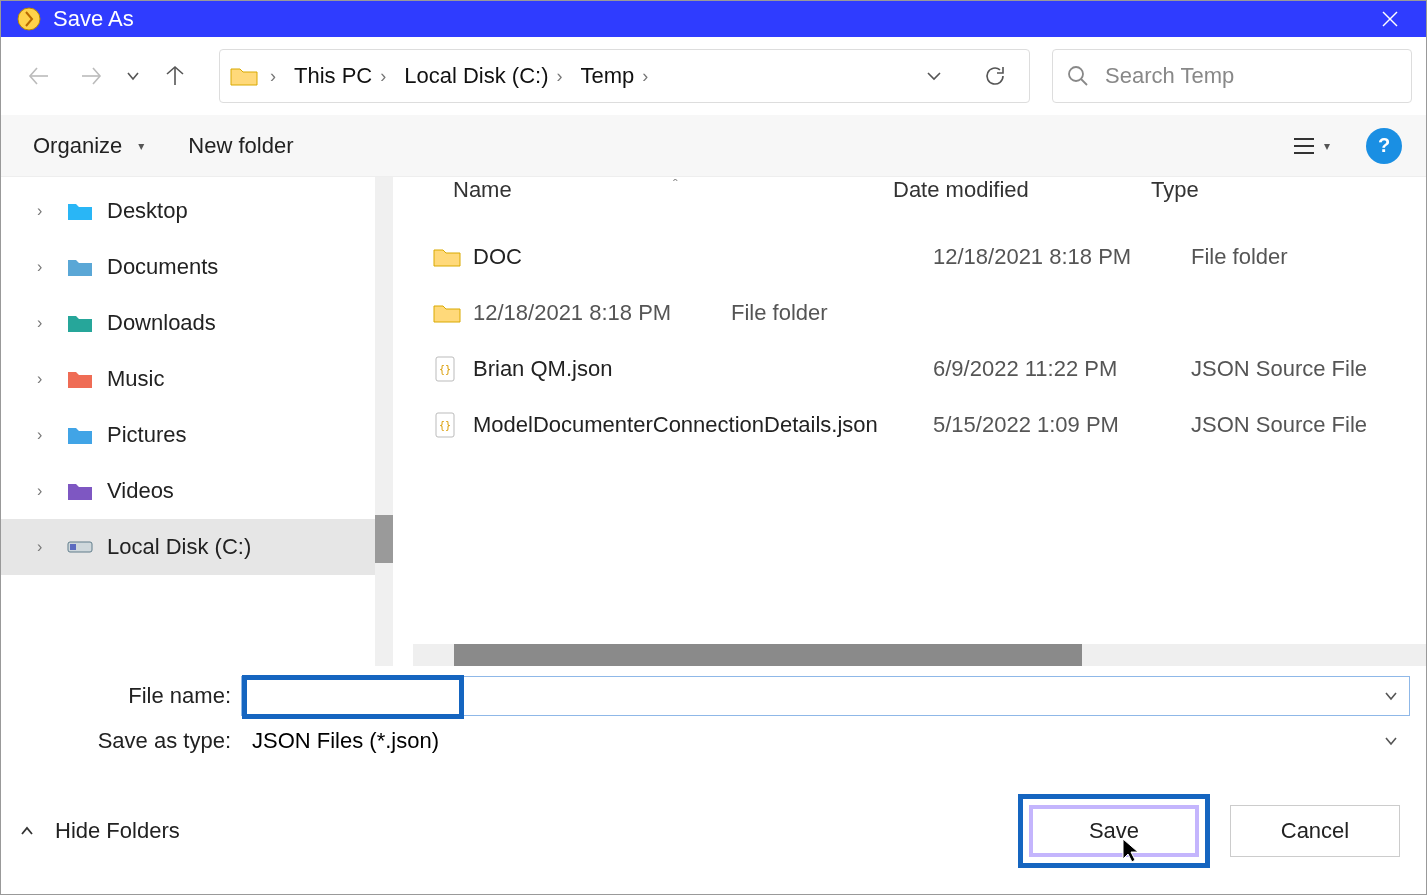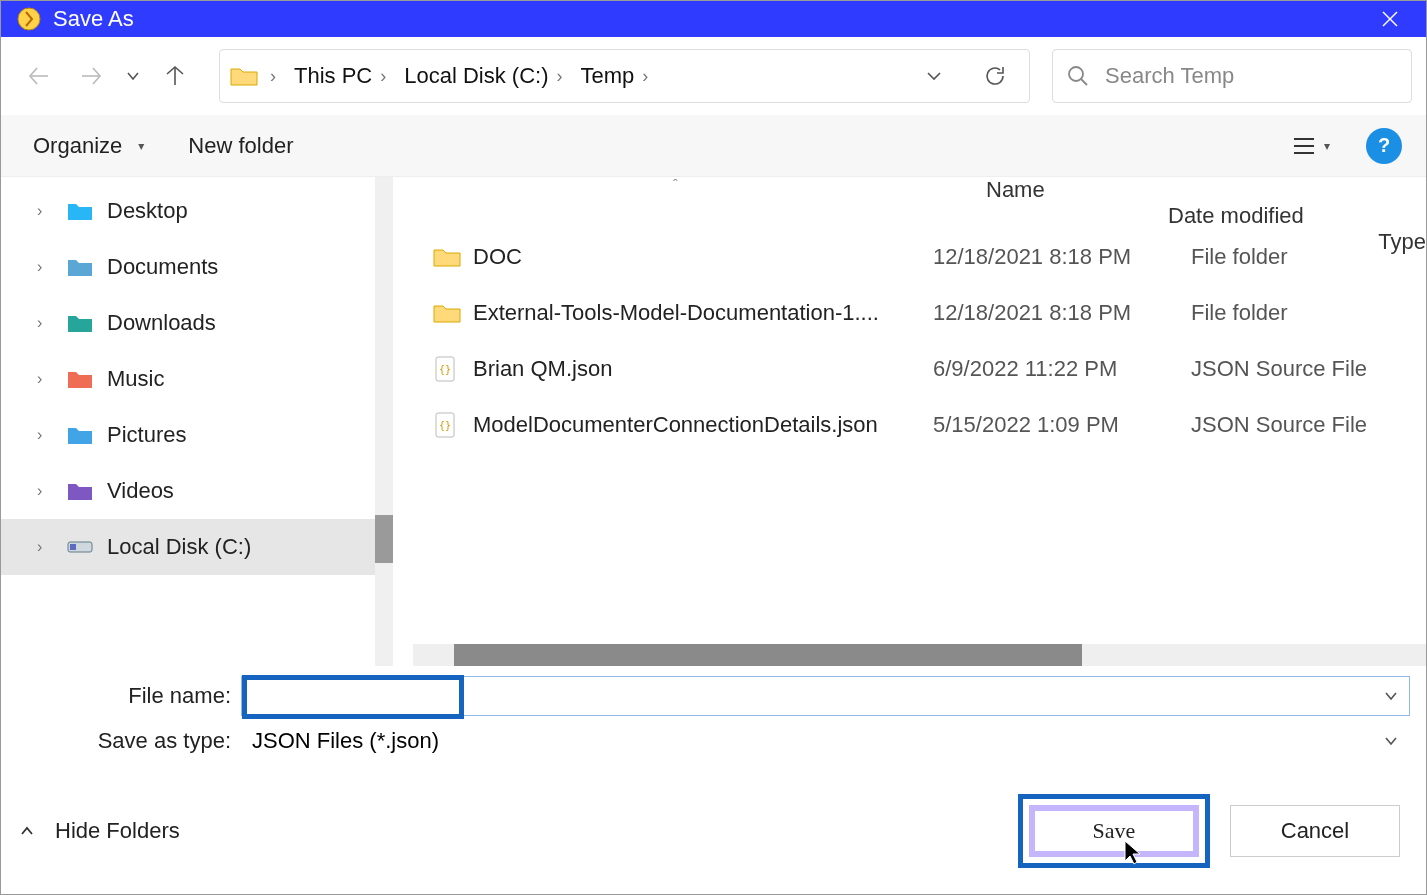--- a/index.html
+++ b/index.html
@@ -34,21 +34,21 @@
   .body-split { flex:1; display:flex; min-height:0; }
   .tree { width:392px; background:#fff; position:relative; padding-top:6px;}
   .tree-item { height:56px; display:flex; align-items:center; gap:14px; padding-left:36px; font-size:22px; color:#222;}
   .tree-item .expand-chev { width:16px; color:#777; font-size:16px;}
   .tree-item.selected { background:#e6e6e6; }
   .tree .sb-track { position:absolute; right:0; top:0; width:18px; height:100%; background:#f0f0f0;}
   .tree .sb-thumb { position:absolute; right:0; top:338px; width:18px; height:48px; background:#9a9a9a;}
   .ico { width:26px; height:22px; display:inline-block;}
   .folder-ico { width:28px; height:22px; display:inline-block;}
   .file-view { flex:1; display:flex; flex-direction:column; min-width:0; position:relative;}
-  .cols { height:52px; display:flex; align-items:flex-end; font-size:22px; color:#333; padding-left:60px; border-bottom:1px solid transparent;flex-direction:column;}
+  .cols { height:52px; display:flex; align-items:flex-start; font-size:22px; color:#333; padding-left:60px; border-bottom:1px solid transparent;}
   .col-name { width:440px; display:flex; align-items:center; gap:8px;}
   .sort-ind { position:absolute; top:0; left:280px; color:#888; font-size:14px;}
   .col-date { width:258px;}
   .col-type { flex:1;}
   .row { height:56px; display:flex; align-items:center; padding-left:40px; font-size:22px; color:#222;}
   .row .ic { width:40px; display:flex; align-items:center;}
   .row .n { width:460px; white-space:nowrap; overflow:hidden; text-overflow:ellipsis; padding-right:10px;}
   .row .d { width:258px; color:#555;}
   .row .t { flex:1; color:#555; white-space:nowrap;}
   .hscroll-track { height:22px; background:#efefef; margin:0 0 0 20px;}
@@ -60,21 +60,21 @@
   .filename-field input { width:200px; height:34px; margin:0 0 0 4px; border:none; outline:none; font-size:22px; padding:2px 6px;}
   .filename-decor { position:absolute; left:0; top:-2px; height:44px; width:222px; border:5px solid #1565c0; pointer-events:none;}
   .filename-chevron { margin-left:auto; padding:0 10px; color:#555;}
   .type-field { flex:1; height:38px; border:1px solid transparent; display:flex; align-items:center; padding:0 10px; font-size:22px;}
   .type-field .chev { margin-left:auto; color:#555;}
   .footer { flex:0 0 auto; padding:30px 26px 26px 18px; display:flex; align-items:center;}
   .hide-folders { display:flex; align-items:center; gap:20px; font-size:22px; color:#222;}
   .footer .sp { flex:1; }
   .btn { width:170px; height:52px; border:1px solid #ccc; background:#fff; font-size:22px; color:#222; display:flex; align-items:center; justify-content:center; position:relative;}
   .btn-save-wrap { padding:6px; border:5px solid #1565c0; margin-right:20px;}
-  .btn-save { border:6px solid #c4b5fd; background:#fff;font-family:Liberation Serif, serif;}
+  .btn-save { border:4px solid #c4b5fd; background:#fff;}
   .cursor-img { position:absolute; width:20px; height:26px; left:88px; top:28px; }
   
   svg { display:block; }
 </style>
 </head>
 <body>
 
 <div class="window">
 
   <div class="titlebar">
@@ -292,21 +292,20 @@
             <span class="n">DOC</span>
             <span class="d">12/18/2021 8:18 PM</span>
             <span class="t">File folder</span>
           </div>
           <div class="row">
             <span class="ic">
               <svg width="28" height="22" viewBox="0 0 28 22">
                 <path d="M1 4h9l3 3h14v13H1z" fill="#ffd97a" stroke="#d9a900"></path>
               </svg>
             </span>
-            <span class="n">External-Tools-Model-Documentation-1....</span>
             <span class="d">12/18/2021 8:18 PM</span>
             <span class="t">File folder</span>
           </div>
           <div class="row">
             <span class="ic">
               <svg width="24" height="28" viewBox="0 0 24 28">
                 <rect x="3" y="2" width="18" height="24" rx="2" fill="#fff" stroke="#bbb"></rect>
                 <text x="12" y="18" font-size="10" text-anchor="middle" fill="#d99b00" font-family="monospace">{}</text>
               </svg>
             </span>

